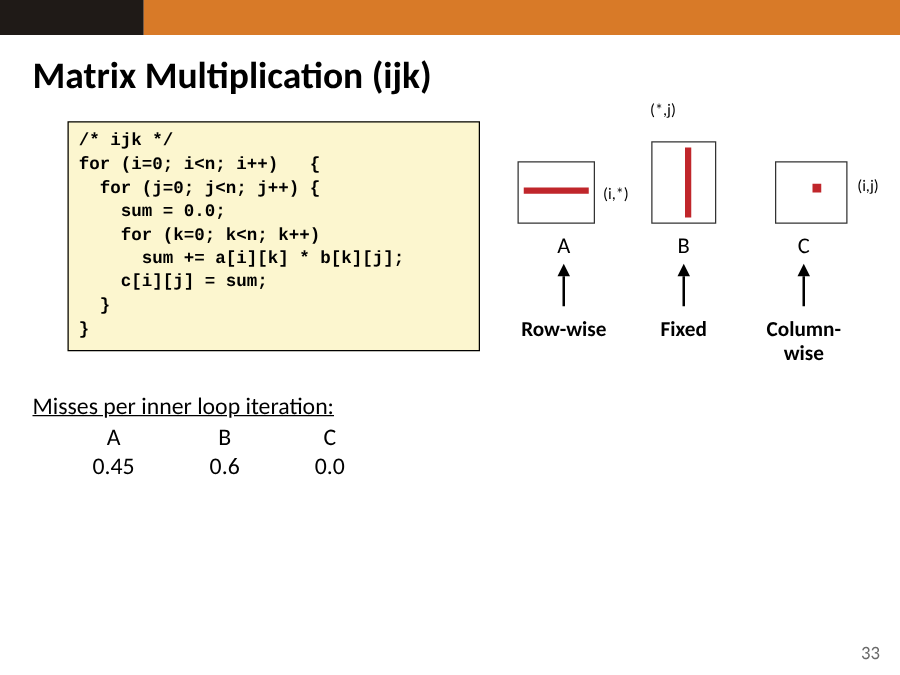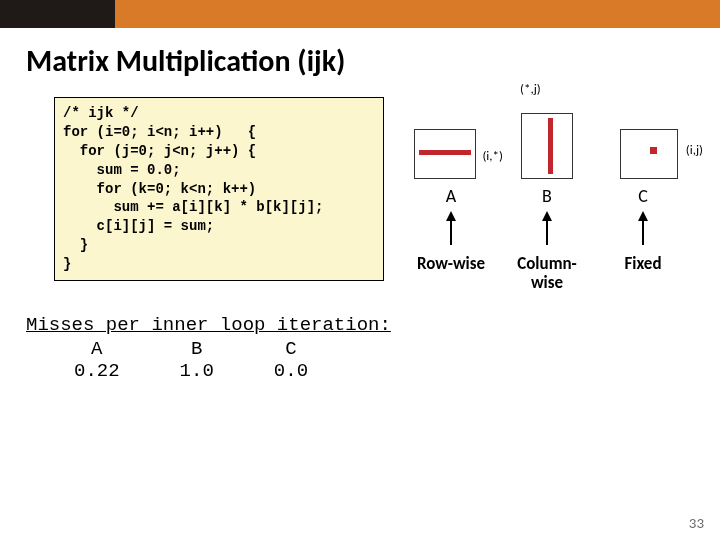--- a/index.html
+++ b/index.html
@@ -136,21 +136,20 @@
     position:absolute;
     top:10px; left:-1px;
     width:2px; height:24px;
     background:#000;
   }
   .access-row { display:flex; justify-content: space-between; padding: 0 6px; margin-top: 34px; font-weight: bold; }
   .access { width:90px; text-align:center; font-size: 17px; line-height:1.1; }
   .misses {
     padding: 22px 26px 0 26px;
     font-size: 19px;
-    font-family: Liberation Mono, monospace;
   }
   .misses-head { text-decoration: underline; }
   .miss-table { display:flex; gap: 60px; padding-left: 48px; margin-top: 2px; }
   .miss-col { text-align:center; font-size: 19px; }
   .miss-col .h { display:block; }
   .miss-col .v { display:block; }
   .page-num {
     position: absolute;
     bottom: 8px;
     right: 16px;
@@ -218,37 +217,37 @@
       <div class="arrow-cell">
           <div class="arrow"></div>
         </div>
       <div class="arrow-cell">
           <div class="arrow"></div>
         </div>
     </div>
 
     <div class="access-row">
       <div class="access">Row-wise</div>
+      <div class="access">Fixed</div>
       <div class="access">Column-
 wise</div>
-      <div class="access">Fixed</div>
     </div>
   </div>
 </div>
 
 <div class="misses">
   <span class="misses-head">Misses per inner loop iteration:</span>
   <div class="miss-table">
     <div class="miss-col">
       <span class="h">A</span>
-      <span class="v">0.22</span>
+      <span class="v">0.45</span>
     </div>
     <div class="miss-col">
       <span class="h">B</span>
-      <span class="v">1.0</span>
+      <span class="v">0.6</span>
     </div>
     <div class="miss-col">
       <span class="h">C</span>
       <span class="v">0.0</span>
     </div>
   </div>
 </div>
 
 <div class="page-num">33</div>
 

